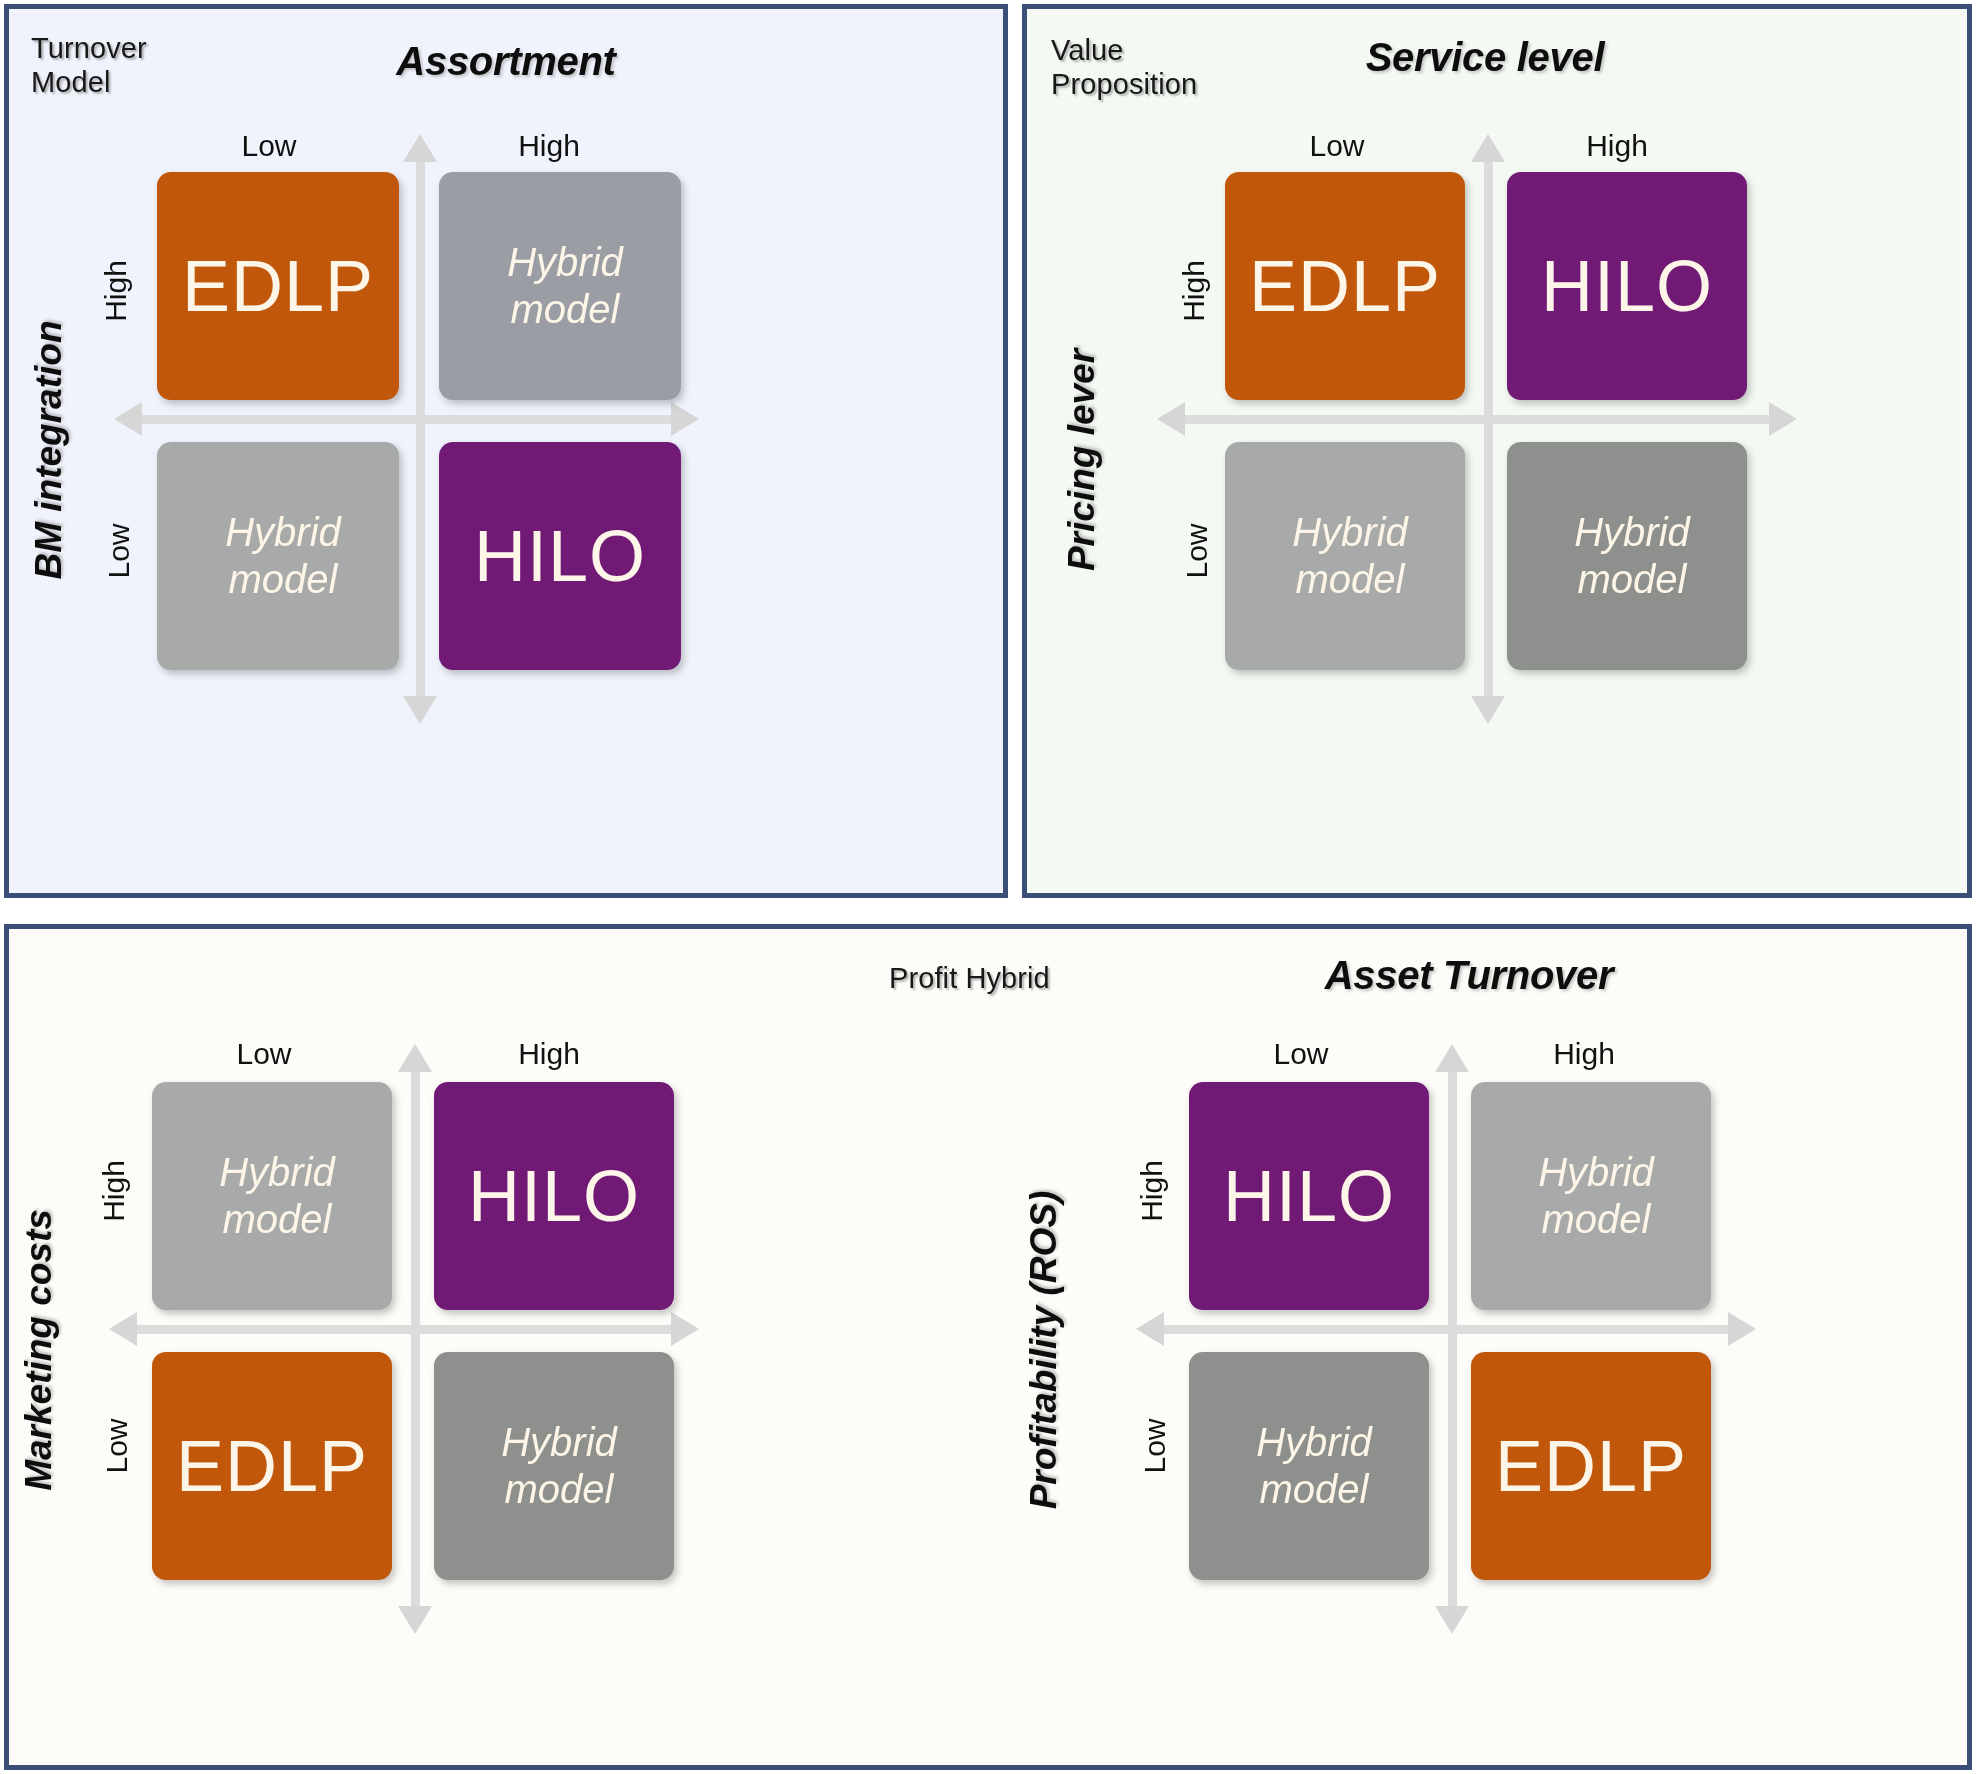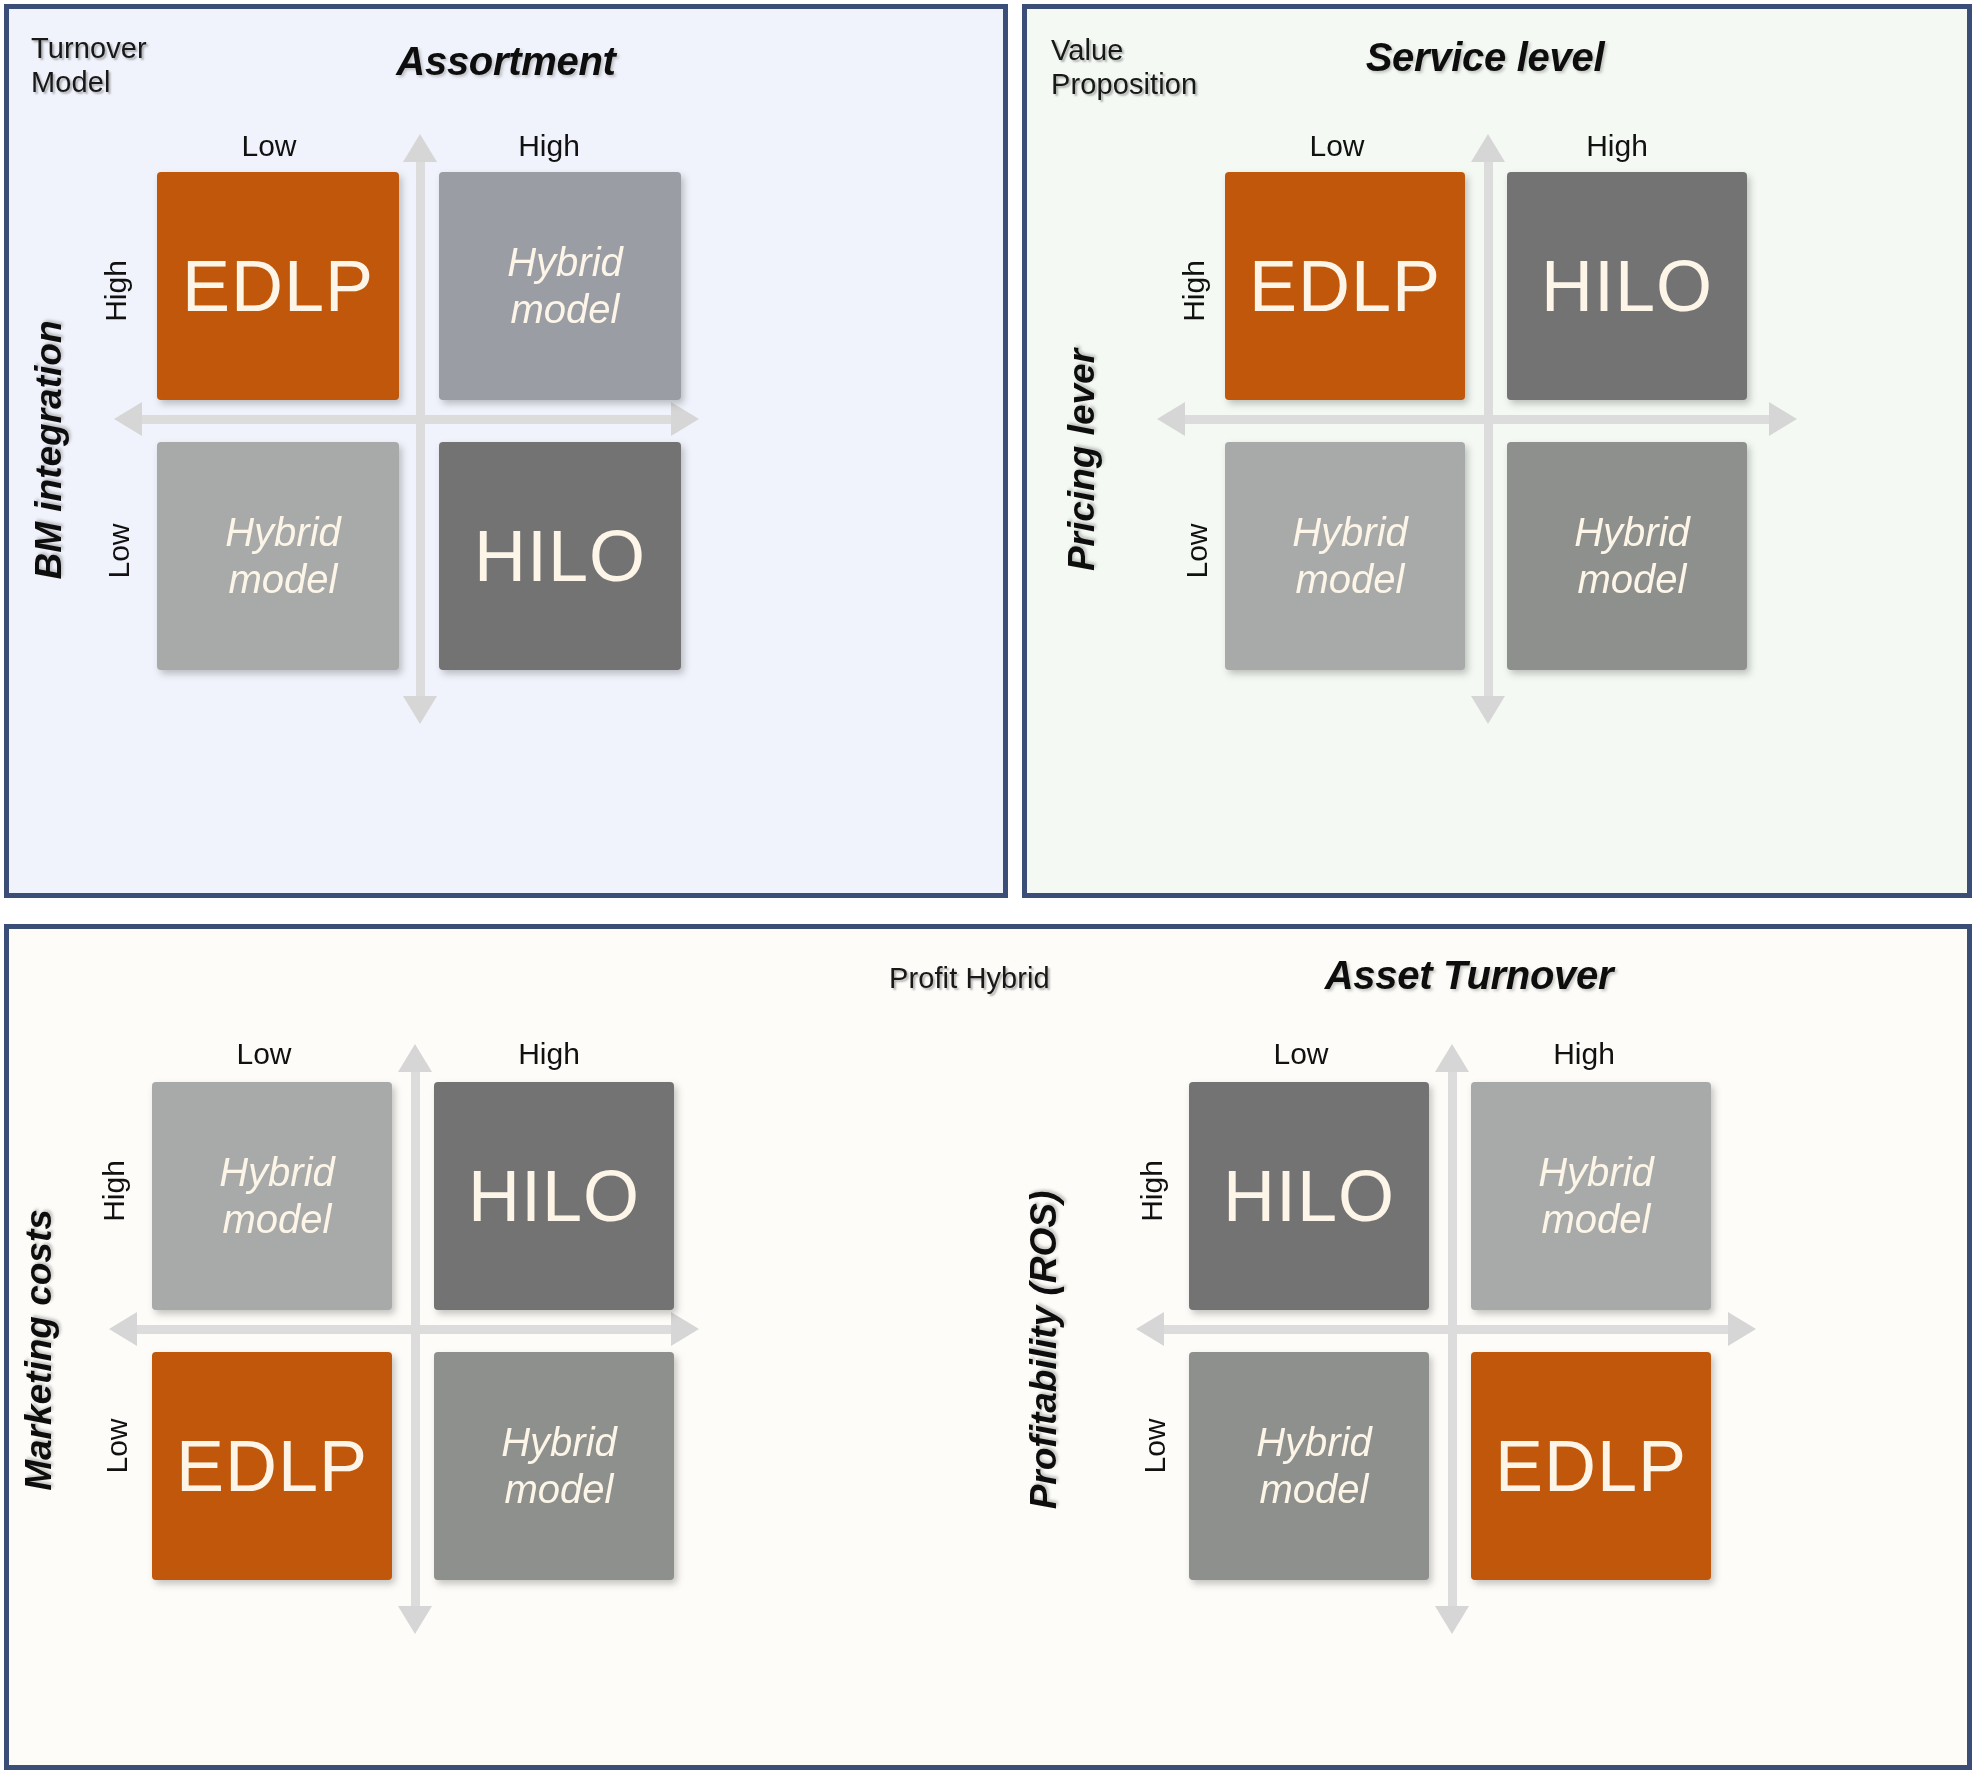--- a/index.html
+++ b/index.html
@@ -93,35 +93,35 @@
   }
   .arrow{position:absolute;width:0;height:0;}
   .arrow-l{left:0;top:-6px;border-top:17px solid transparent;border-bottom:17px solid transparent;border-right:28px solid #d6d6d6;}
   .arrow-r{right:0;top:-6px;border-top:17px solid transparent;border-bottom:17px solid transparent;border-left:28px solid #d6d6d6;}
   .arrow-u{top:0;left:-6px;border-left:17px solid transparent;border-right:17px solid transparent;border-bottom:28px solid #d6d6d6;}
   .arrow-d{bottom:0;left:-6px;border-left:17px solid transparent;border-right:17px solid transparent;border-top:28px solid #d6d6d6;}
 
   
   .tile{
     position:absolute;
-    border-radius:4px;
+    border-radius:14px;
     display:flex;
     align-items:center;
     justify-content:center;
     text-align:center;
     color:#fdf6e8;
     box-shadow:3px 4px 7px rgba(90,90,90,.35);
     box-sizing:border-box;
     padding:6px;
   }
   .tile.big{font-size:72px;font-weight:400;letter-spacing:1px;}
   .tile.small{font-size:40px;font-style:italic;font-weight:400;line-height:1.18;white-space:pre-line;padding-left:16px;}
 
   .c-orange{background:#c0570a;}
-  .c-gold{background:#737373;}
+  .c-gold{background:#701a75;}
   .c-gray{background:#a7aaa8;}
   .c-gray-dark{background:#8d908c;}
   .c-gray-blue{background:#9a9da4;}
 </style>
 </head>
 <body>
 
 <div class="board">
 
   <div class="panel" id="panel-operating-model">

